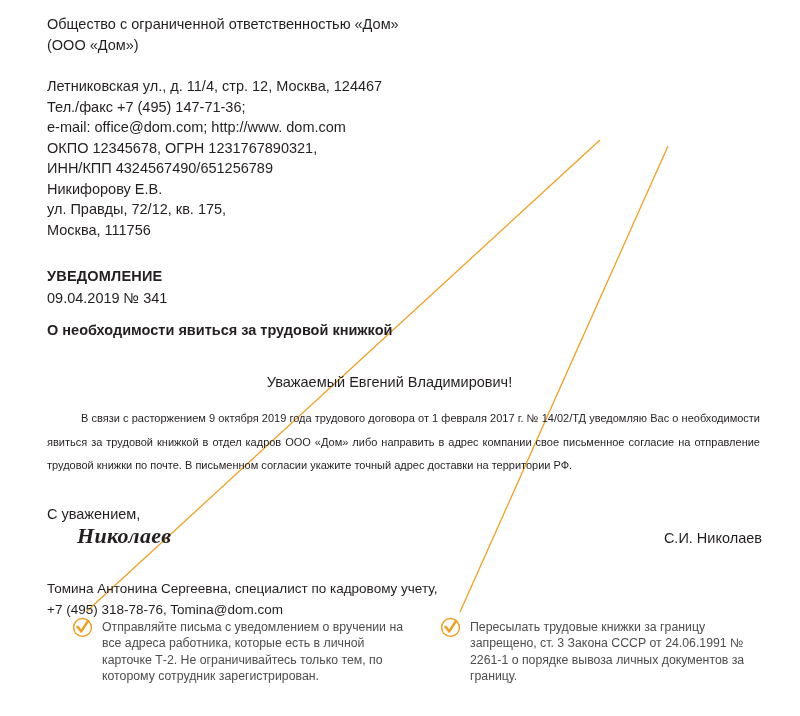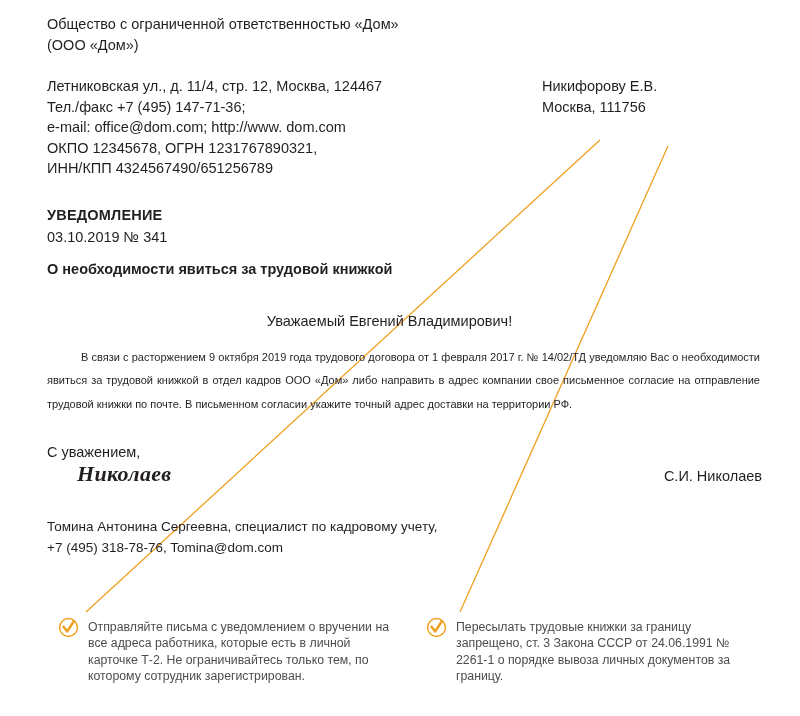--- a/index.html
+++ b/index.html
@@ -30,20 +30,21 @@
   }
   .org-name {
     font-size: 14.5px;
     line-height: 21px;
     margin: 0;
   }
   .two-col {
     display: flex;
     justify-content: space-between;
     margin-top: 20px;
+    flex-direction: column;
   }
   .requisites {
     font-size: 14.5px;
     line-height: 20.5px;
     width: 460px;
   }
   .addressee {
     font-size: 14.5px;
     line-height: 20.5px;
     width: 230px;
@@ -120,20 +121,21 @@
     margin-top: 29px;
   }
   
   .notes {
     position: absolute;
     left: 58px;
     top: 618px;
     width: 712px;
     display: flex;
     gap: 28px;
+    justify-content: flex-end;
   }
   .note {
     display: flex;
     align-items: flex-start;
     font-size: 12.3px;
     line-height: 16.4px;
     color: #4d4d4d;
   }
   .note.left { width: 340px; }
   .note.right { width: 330px; }
@@ -171,27 +173,28 @@
     <div class="two-col">
       <div class="requisites">
         <div>Летниковская ул., д. 11/4, стр. 12, Москва, 124467</div>
         <div>Тел./факс +7 (495) 147-71-36;</div>
         <div>e-mail: office@dom.com; http://www. dom.com</div>
         <div>ОКПО 12345678, ОГРН 1231767890321,</div>
         <div>ИНН/КПП 4324567490/651256789</div>
       </div>
       <div class="addressee">
         <div>Никифорову Е.В.</div>
+        <div>ул. Правды, 72/12, кв. 175,</div>
         <div>Москва, 111756</div>
       </div>
     </div>
 
     <div class="notice-block">
       <div class="notice-title">УВЕДОМЛЕНИЕ</div>
-      <div class="notice-date">03.10.2019 № 341</div>
+      <div class="notice-date">09.04.2019 № 341</div>
     </div>
 
     <div class="subject">О необходимости явиться за трудовой книжкой</div>
 
     <div class="salutation">Уважаемый Евгений Владимирович!</div>
 
     <div class="body-text">
       <p>В связи с расторжением 9 октября 2019 года трудового договора от 1 февраля 2017 г. № 14/02/ТД уведомляю Вас о необходимости явиться за трудовой книжкой в отдел кадров ООО «Дом» либо направить в адрес компании свое письменное согласие на отправление трудовой книжки по почте. В письменном согласии укажите точный адрес доставки на территории РФ.</p>
     </div>
 

